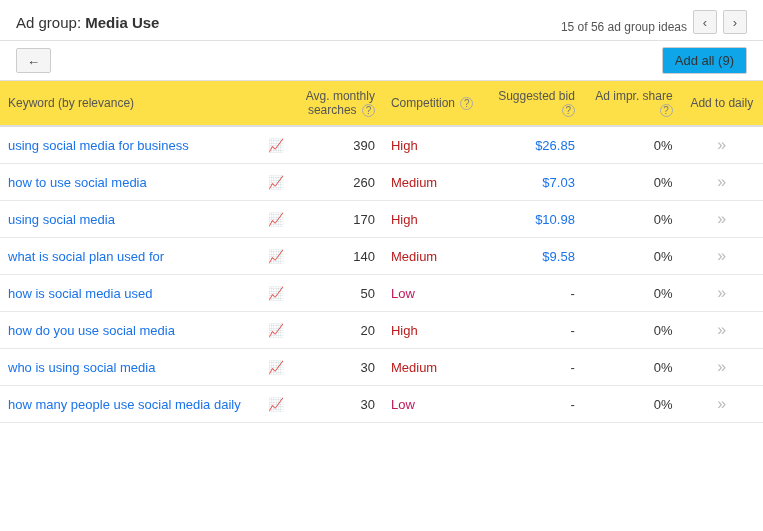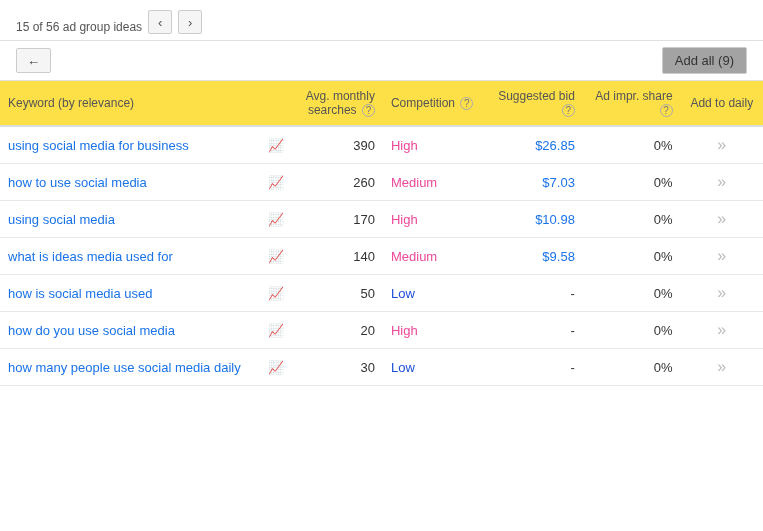--- a/index.html
+++ b/index.html
@@ -67,21 +67,21 @@
       background: #f5f5f5;
       cursor: pointer;
       padding: 4px 10px;
       border-radius: 2px;
       font-size: 13px;
       color: #333;
     }
 
     .add-all-btn {
       border: 1px solid #ccc;
-      background: #a3a3a3;
+      background: #0ea5e9;
       cursor: pointer;
       padding: 5px 12px;
       border-radius: 2px;
       font-size: 13px;
       color: #333;
     }
 
     table {
       width: 100%;
       border-collapse: collapse;
@@ -148,35 +148,39 @@
       text-decoration: none;
       cursor: pointer;
     }
 
     .trend-icon {
       color: #888;
       font-size: 14px;
       cursor: pointer;
     }
 
-    .competition-high { color: #ec4899; }
-    .competition-low { color: #1d4ed8; }
+    .competition-high { color: #b91c1c; }
+    .competition-low { color: #be185d; }
 
     .bid-value { color: #1a73e8; }
 
     .add-icon {
       color: #bbb;
       font-size: 16px;
       cursor: pointer;
     }
   </style>
 </head>
 <body>
 
 <div class="header">
+  <div class="header-left">
+    <span>Ad group:</span>
+    <strong>Media Use</strong>
+  </div>
   <div class="header-right">
     <span>15 of 56 ad group ideas</span>
     <button class="nav-btn">‹</button>
     <button class="nav-btn">›</button>
   </div>
 </div>
 
 <div class="sub-header">
   <button class="back-btn">←</button>
   <button class="add-all-btn">Add all (9)</button>
@@ -216,21 +220,21 @@
       <tr>
         <td><a class="keyword-link">using social media</a></td>
         <td><span class="trend-icon" style="font-size: 13px; color: rgb(136, 136, 136);">📈</span></td>
         <td class="right">170</td>
         <td><span class="competition-high">High</span></td>
         <td class="right"><span class="bid-value">$10.98</span></td>
         <td class="right">0%</td>
         <td class="center"><span class="add-icon">»</span></td>
       </tr>
       <tr>
-        <td><a class="keyword-link">what is ideas media used for</a></td>
+        <td><a class="keyword-link">what is social plan used for</a></td>
         <td><span class="trend-icon" style="font-size: 13px; color: rgb(136, 136, 136);">📈</span></td>
         <td class="right">140</td>
         <td><span class="competition-high">Medium</span></td>
         <td class="right"><span class="bid-value">$9.58</span></td>
         <td class="right">0%</td>
         <td class="center"><span class="add-icon">»</span></td>
       </tr>
       <tr>
         <td><a class="keyword-link">how is social media used</a></td>
         <td><span class="trend-icon" style="font-size: 13px; color: rgb(136, 136, 136);">📈</span></td>
@@ -243,20 +247,29 @@
       <tr>
         <td><a class="keyword-link">how do you use social media</a></td>
         <td><span class="trend-icon" style="font-size: 13px; color: rgb(136, 136, 136);">📈</span></td>
         <td class="right">20</td>
         <td><span class="competition-high">High</span></td>
         <td class="right">-</td>
         <td class="right">0%</td>
         <td class="center"><span class="add-icon">»</span></td>
       </tr>
       <tr>
+        <td><a class="keyword-link">who is using social media</a></td>
+        <td><span class="trend-icon" style="font-size: 13px; color: rgb(136, 136, 136);">📈</span></td>
+        <td class="right">30</td>
+        <td><span class="competition-high">Medium</span></td>
+        <td class="right">-</td>
+        <td class="right">0%</td>
+        <td class="center"><span class="add-icon">»</span></td>
+      </tr>
+      <tr>
         <td><a class="keyword-link">how many people use social media daily</a></td>
         <td><span class="trend-icon" style="font-size: 13px; color: rgb(136, 136, 136);">📈</span></td>
         <td class="right">30</td>
         <td><span class="competition-low">Low</span></td>
         <td class="right">-</td>
         <td class="right">0%</td>
         <td class="center"><span class="add-icon">»</span></td>
       </tr>
     </tbody>
 </table>

